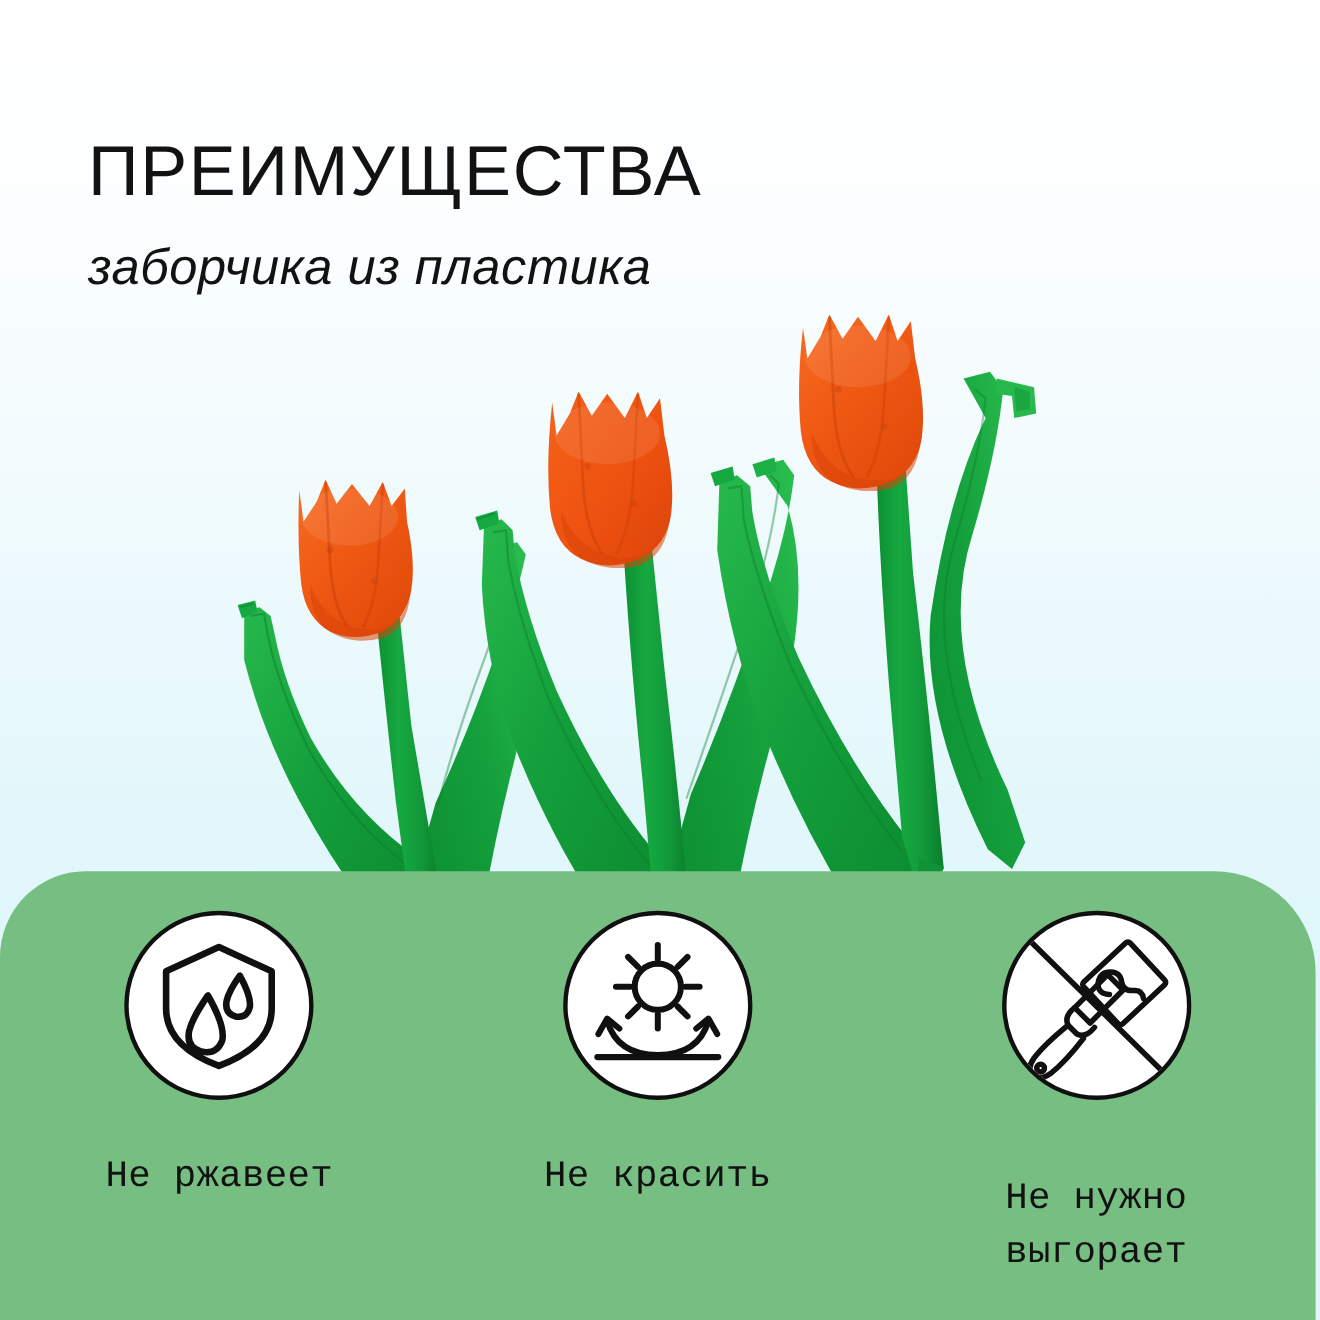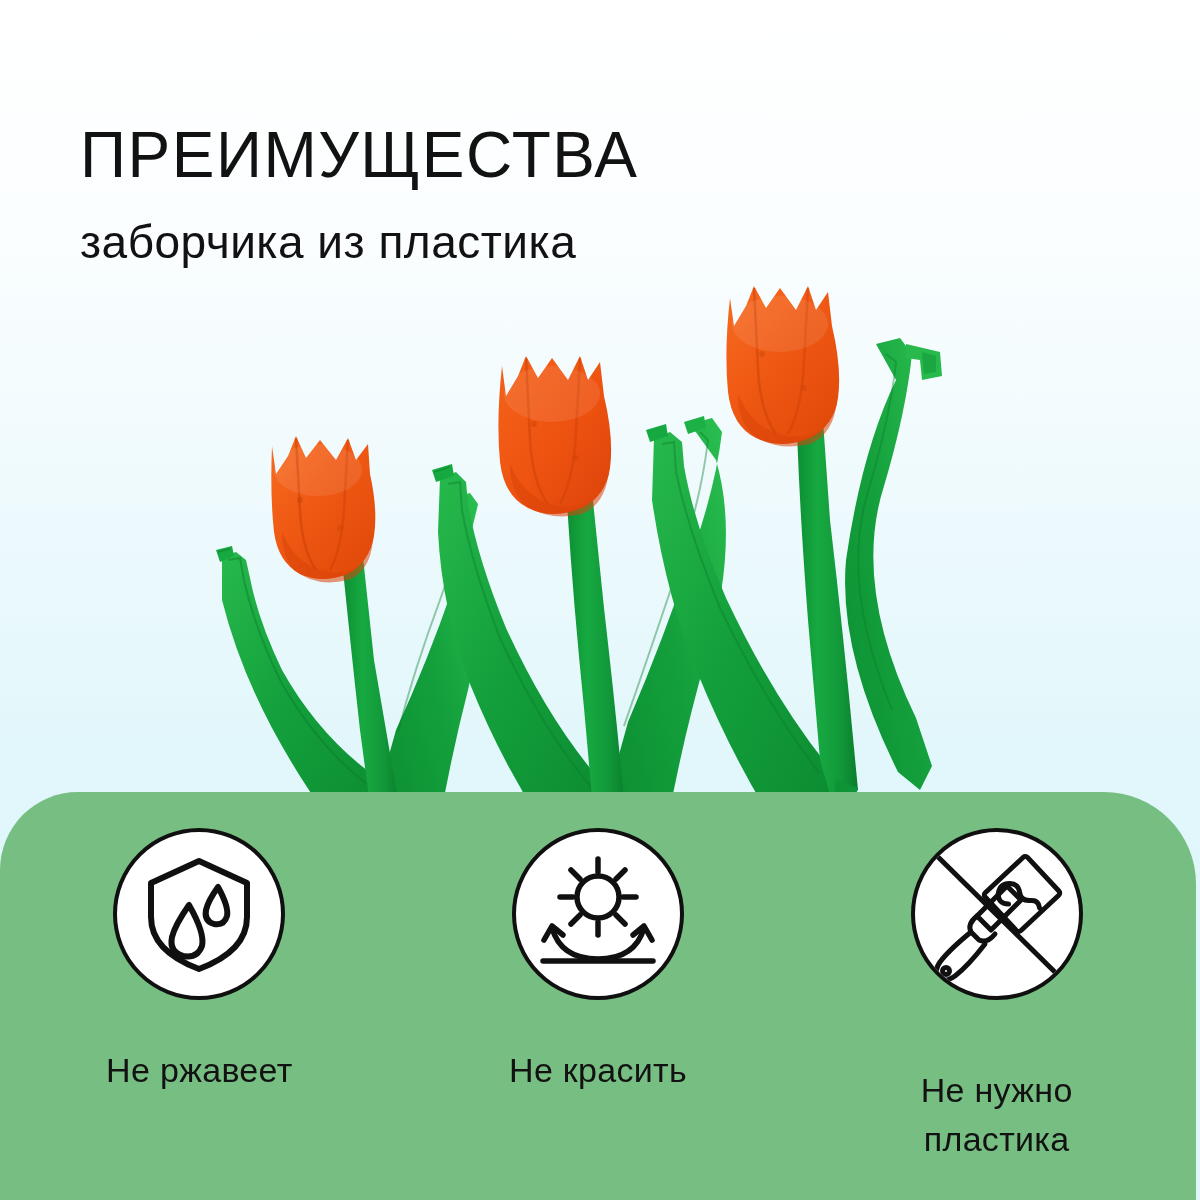--- a/index.html
+++ b/index.html
@@ -38,20 +38,21 @@
     white-space: nowrap;
   }
   #subtitle {
     font-size: 46px;
     font-weight: 400;
     letter-spacing: 0.5px;
     color: #121212;
     line-height: 1.1;
     margin: 28px 0 0 0;
     white-space: nowrap;
+    font-style: italic;
   }
 
   
   #product {
     position: absolute;
     left: 0;
     top: 260px;
     width: 1200px;
     height: 560px;
   }
@@ -59,20 +60,21 @@
 
   
   #benefits-panel {
     position: absolute;
     left: 0;
     top: 792px;
     width: 1196px;
     height: 408px;
     background: #77be82;
     border-radius: 78px 92px 0 0;
+    font-family: Liberation Mono, monospace;
   }
 
   #benefits-row {
     position: absolute;
     left: 0;
     top: 36px;
     width: 1196px;
     height: 200px;
     display: flex;
     justify-content: space-around;
@@ -303,18 +305,18 @@
           </span>
         </div>
       </div>
     </div>
 
     <div id="benefit-labels">
       <div class="benefit-label benefit-label-1">Не ржавеет</div>
       <div class="benefit-label benefit-label-2">Не красить</div>
       <div class="benefit-label benefit-label-3">
         <div>Не нужно</div>
-        <div>пластика</div>
+        <div>выгорает</div>
       </div>
     </div>
   </div>
 
 </div>
 
 </body></html>

